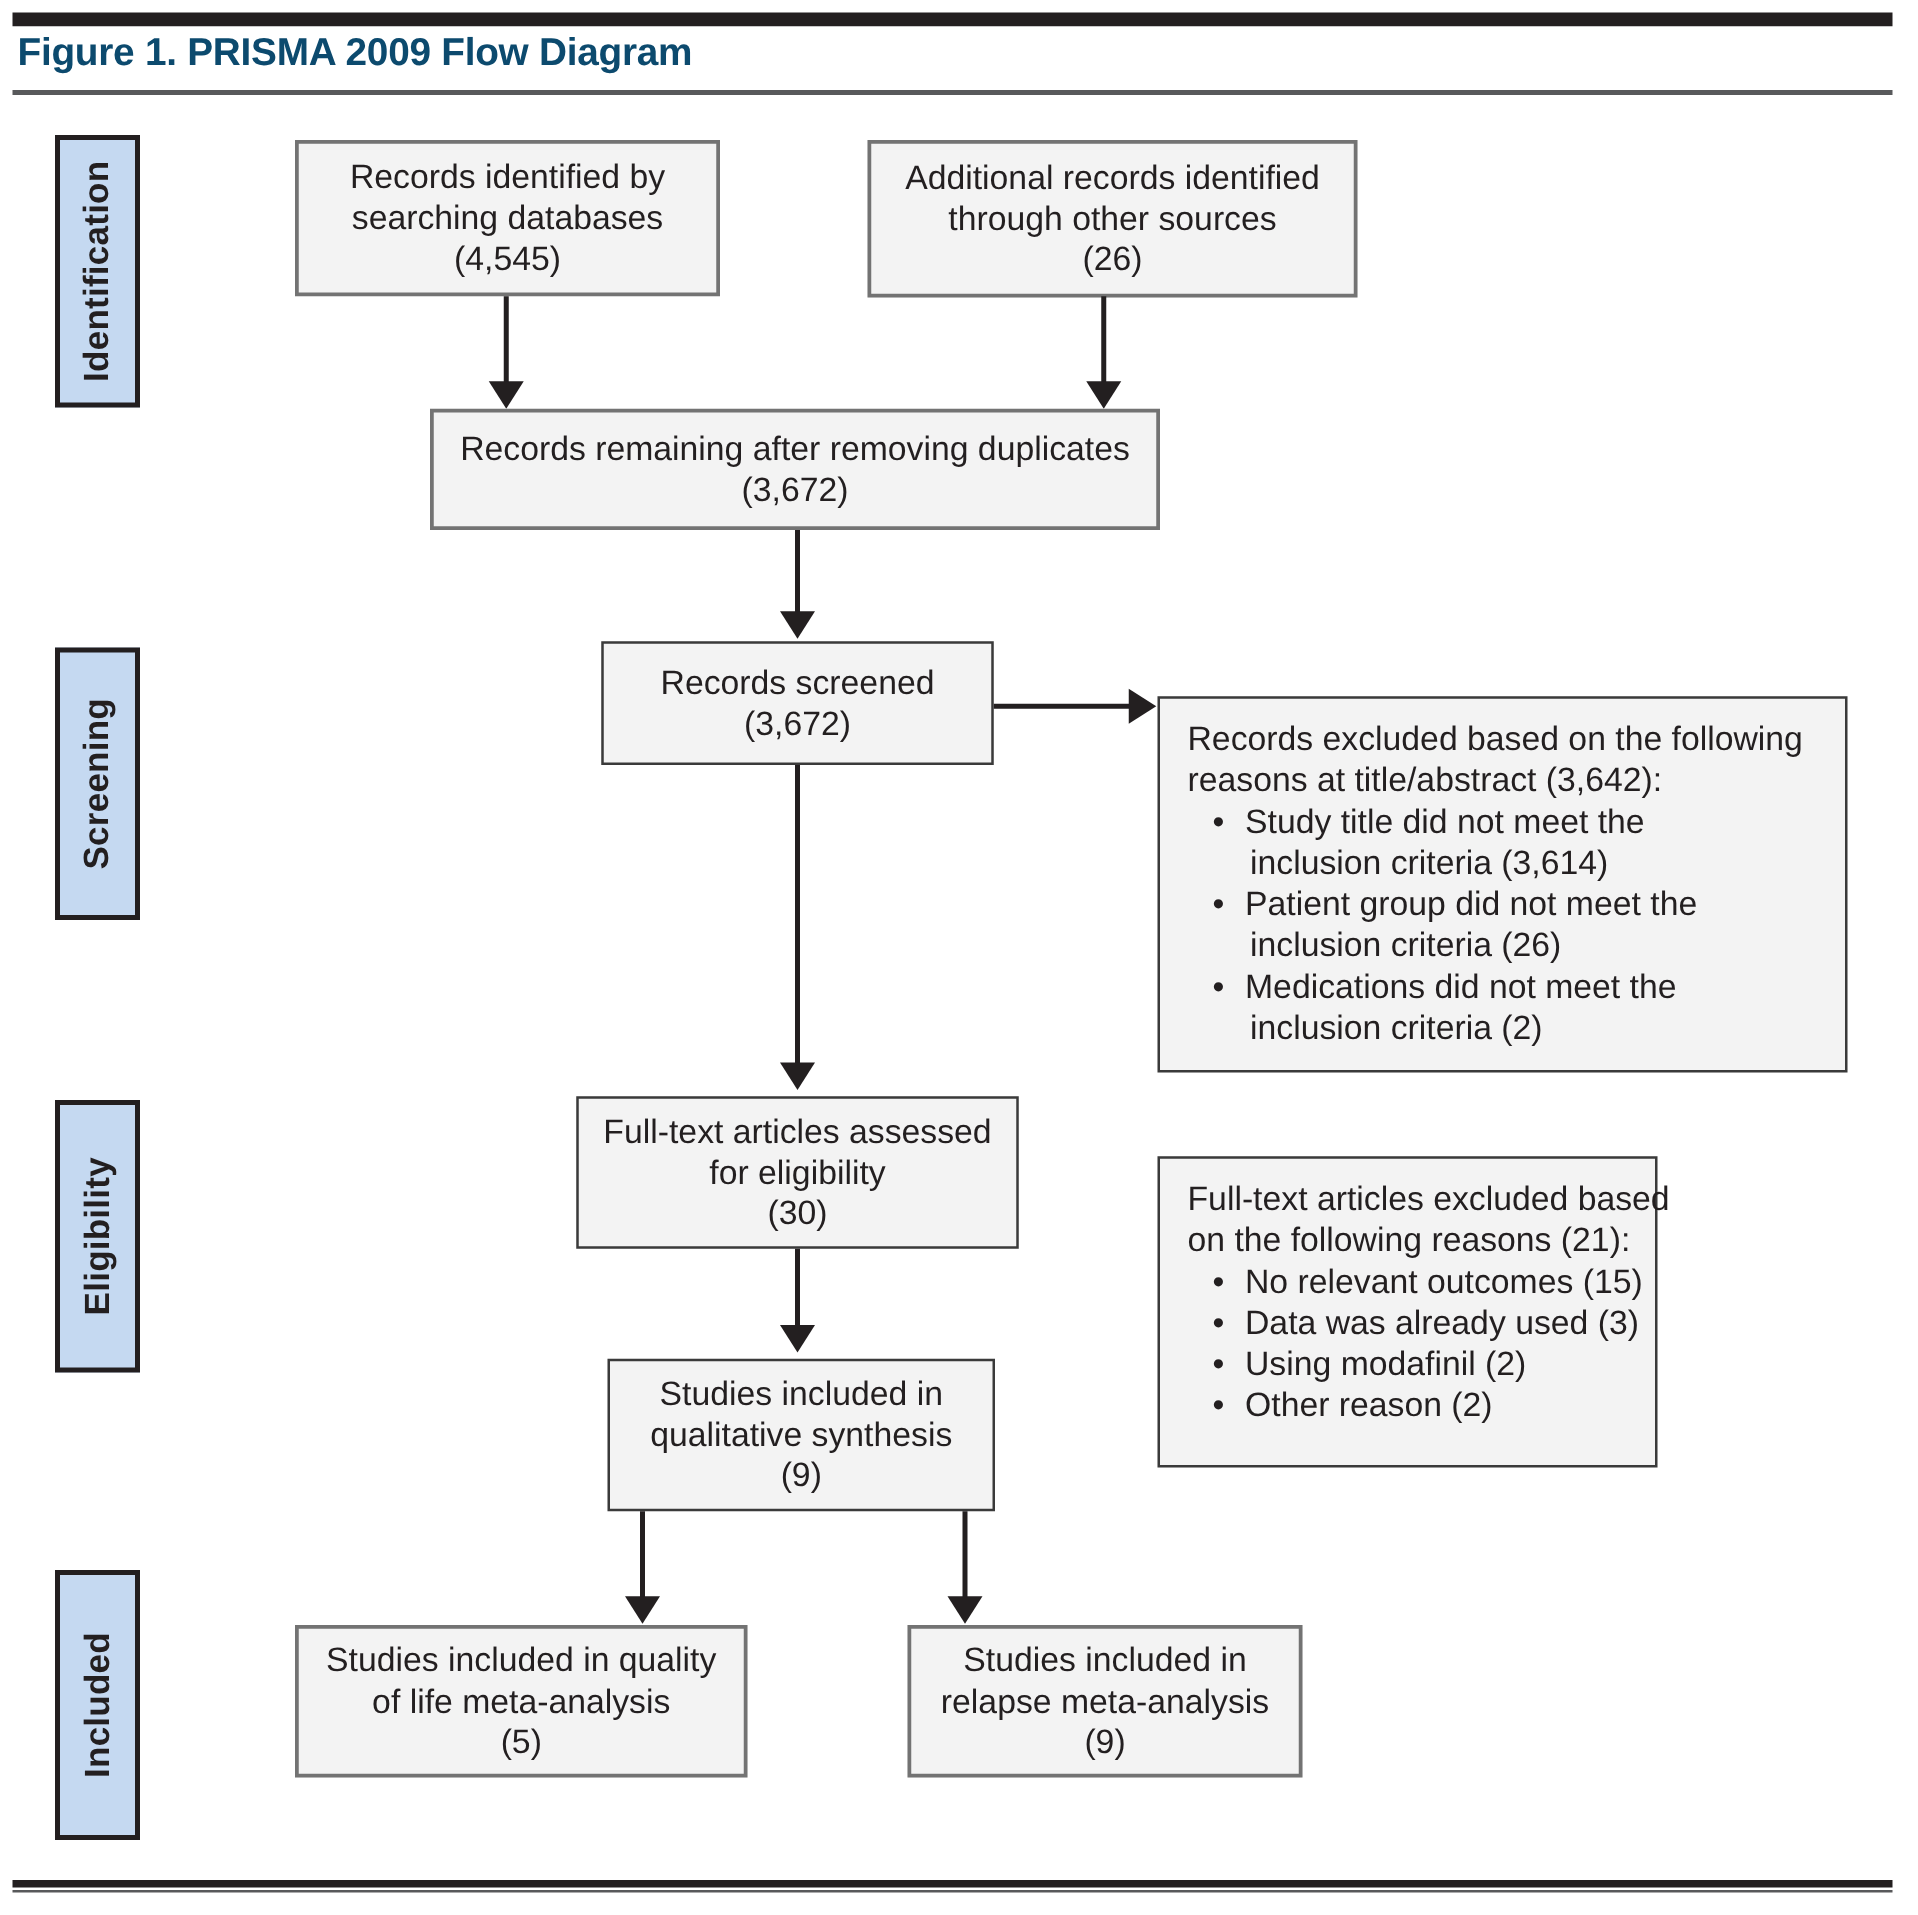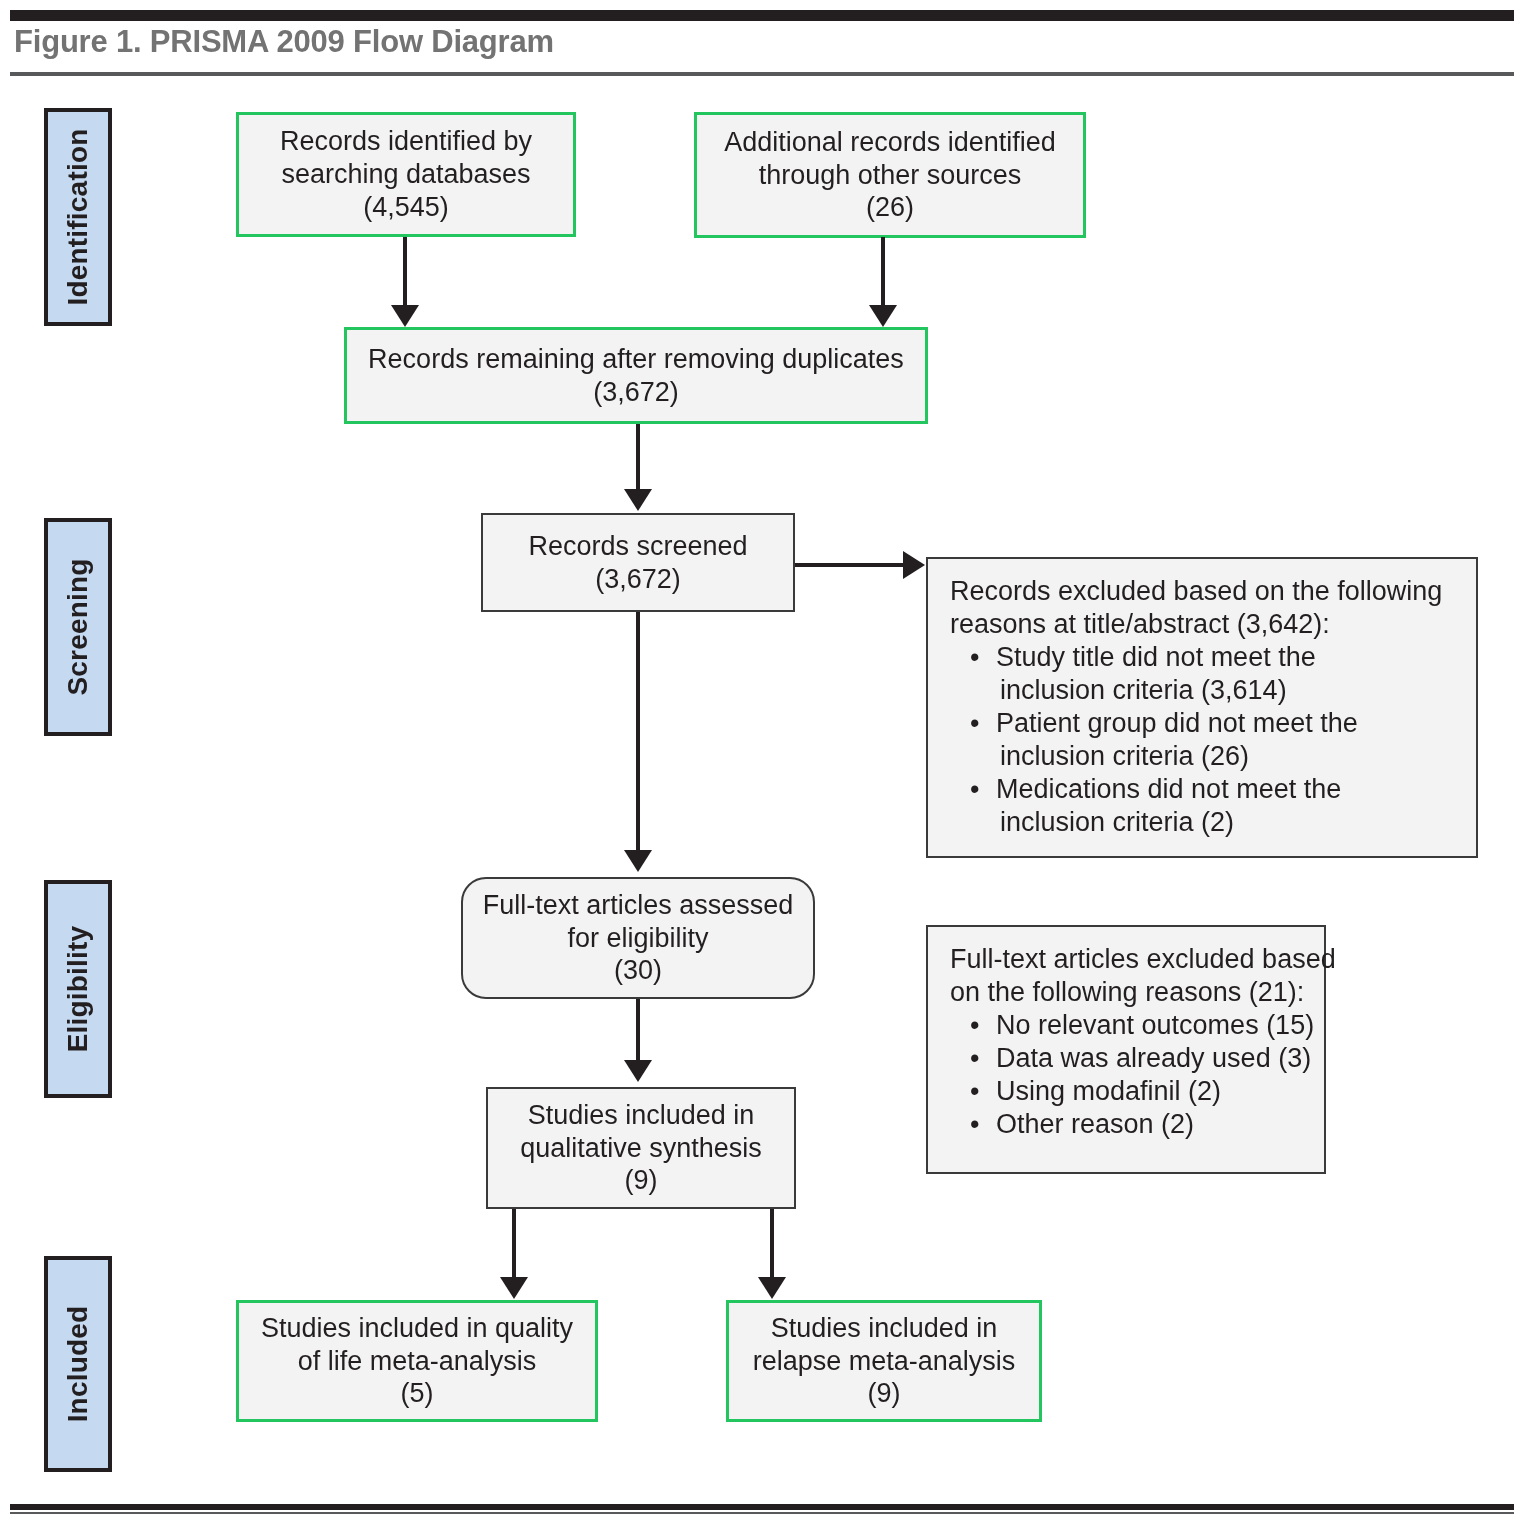--- a/index.html
+++ b/index.html
@@ -44,21 +44,21 @@
     width: 1504px; height: 2px;
     background: #58595b;
   }
 
   .fig-title {
     position: absolute;
     left: 14px; top: 24px;
     font-size: 31px;
     font-weight: bold;
     letter-spacing: -0.2px;
-    color: #737373;
+    color: #0c4a6e;
     white-space: nowrap;
   }
 
   
   .stage {
     position: absolute;
     background: #c5d9f1;
     border: 4px solid #231f20;
     box-sizing: border-box;
     display: flex;
@@ -71,21 +71,21 @@
     font-size: 28px;
     font-weight: bold;
     color: #231f20;
     letter-spacing: 0.2px;
   }
 
   
   .box {
     position: absolute;
     background: #f3f3f3;
-    border: 3px solid #22c55e;
+    border: 3px solid #737373;
     box-sizing: border-box;
     display: flex;
     flex-direction: column;
     align-items: center;
     justify-content: center;
     font-size: 27px;
     line-height: 1.22;
     color: #231f20;
     text-align: center;
     padding: 4px 8px;
@@ -221,21 +221,21 @@
         <span class="bullet-dot">•</span>
         <span>Medications did not meet the</span>
         <span class="sub">inclusion criteria (2)</span>
       </li>
     </ul>
   </div>
 
   <div class="vline" style="left:636px; top:612px; height:241px;"></div>
   <div class="arrow-down" style="left:624px; top:850px;"></div>
 
-  <div class="box thin" style="left:461px; top:877px; width:354px; height:122px;border-radius:25px;">
+  <div class="box thin" style="left:461px; top:877px; width:354px; height:122px;">
     <span class="line">Full-text articles assessed</span>
     <span class="line">for eligibility</span>
     <span class="line">(30)</span>
   </div>
 
   <div class="box thin left" style="left:926px; top:879px; width:400px; height:249px;">
     <span class="line">Full-text articles excluded based</span>
     <span class="line">on the following reasons (21):</span>
     <ul class="bullets">
       <li>

